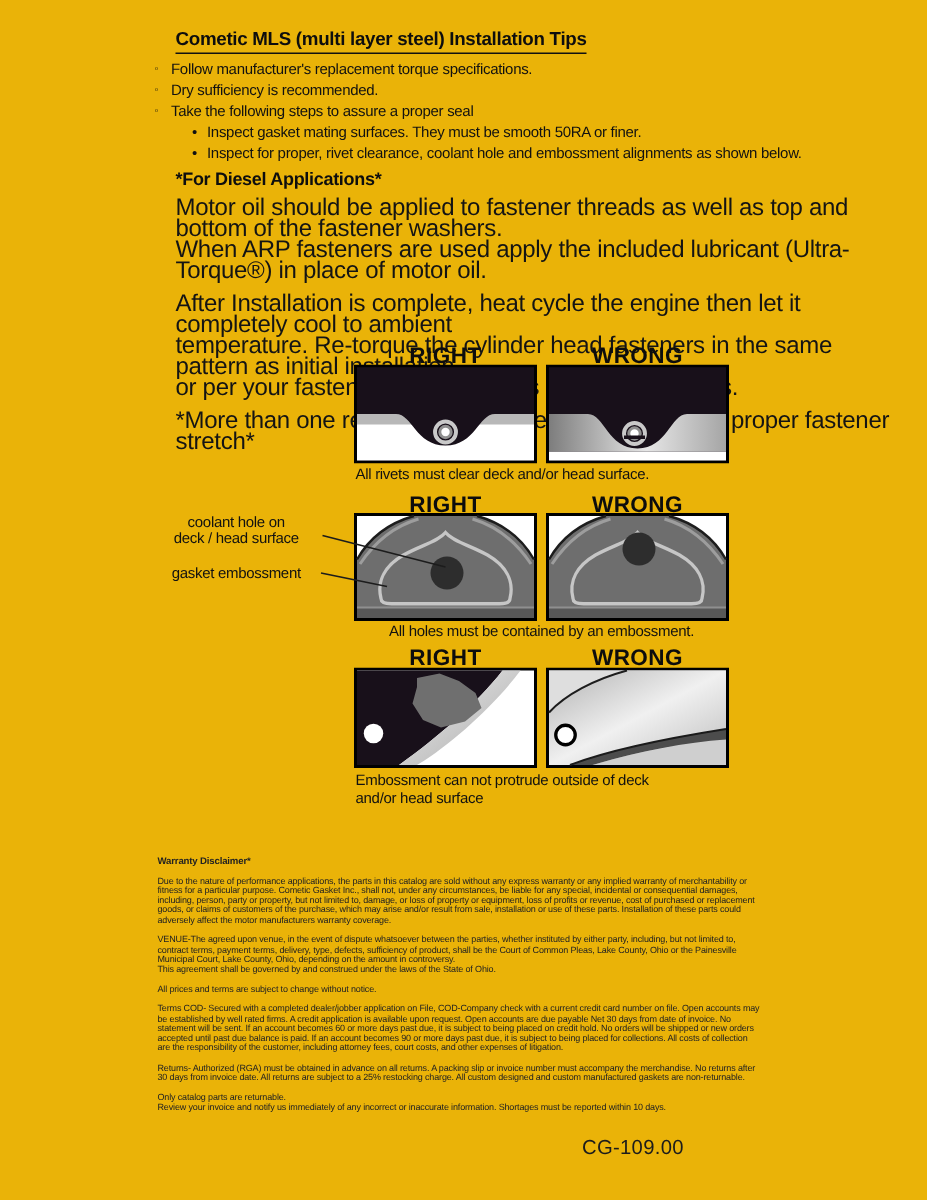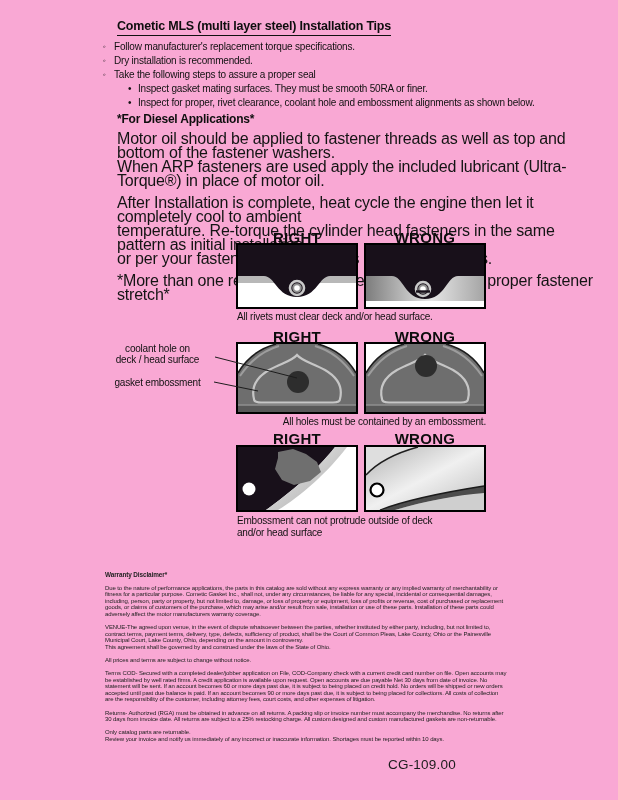--- a/index.html
+++ b/index.html
@@ -1,17 +1,17 @@
 <!DOCTYPE html>
 <html><head>
 <meta charset="utf-8">
 <style>
   html,body{margin:0;padding:0;background:#ffffff;}
   body{width:618px;height:800px;position:relative;font-family:"Liberation Sans",sans-serif;color:#141414;overflow:hidden;}
-  .page{position:absolute;inset:0;background:#f9a8d4;}
+  .page{position:absolute;inset:0;background:#eab308;}
 
   .title{position:absolute;left:117px;top:19px;margin:0;font-size:12.5px;font-weight:bold;letter-spacing:-0.2px;
          display:inline-block;border-bottom:1.6px solid #111;padding-bottom:2px;color:#0e0e0e;}
 
   .tips{position:absolute;left:103px;top:41px;font-size:10px;letter-spacing:-0.2px;color:#111;}
   .tip-row{display:flex;height:14px;align-items:baseline;}
   .m1{width:11px;font-size:7.5px;position:relative;top:-1px;}
   .m2{width:10px;font-size:10px;}
   .sub{margin-left:25px;}
 
@@ -42,21 +42,21 @@
 
   <h1 class="title">Cometic MLS (multi layer steel) Installation Tips</h1>
 
   <div class="tips">
     <div class="tip-row">
       <span class="m1">◦</span>
       <span>Follow manufacturer's replacement torque specifications.</span>
     </div>
     <div class="tip-row">
       <span class="m1">◦</span>
-      <span>Dry installation is recommended.</span>
+      <span>Dry sufficiency is recommended.</span>
     </div>
     <div class="tip-row">
       <span class="m1">◦</span>
       <span>Take the following steps to assure a proper seal</span>
     </div>
     <div class="tip-row sub">
       <span class="m2">•</span>
       <span>Inspect gasket mating surfaces.  They must be smooth 50RA or finer.</span>
     </div>
     <div class="tip-row sub">
@@ -135,21 +135,21 @@
         <path d="M40,2 C22,7 10,17 2,31" stroke="#1d1d1d" stroke-width="1.6" fill="none"></path>
         <path d="M82,2 C100,7 112,17 120,31" stroke="#1d1d1d" stroke-width="1.6" fill="none"></path>
         <path d="M43,4 C26,9 14,19 4,34" stroke="#9d9d9d" stroke-width="2" fill="none"></path>
         <path d="M79,4 C96,9 108,19 118,34" stroke="#9d9d9d" stroke-width="2" fill="none"></path>
         <rect x="2" y="63" width="118" height="7" fill="#585858"></rect>
         <line x1="2" y1="63" x2="120" y2="63" stroke="#8f8f8f" stroke-width="1.4"></line>
         <path d="M18,57 C15,45 21,35 33,28 C46,21 56,19 61,13 C66,19 76,21 89,28 C101,35 107,45 104,57 C104,60 101,60.5 97,60.5 H25 C21,60.5 18,60 18,57 Z" fill="none" stroke="#c6c6c6" stroke-width="2.2"></path>
         <circle cx="62" cy="24" r="11" fill="#2d2d2d"></circle>
       </svg>
     </div>
-    <div class="dcaption" style="left:0;top:88px;width:250px;text-align:right;">All holes must be contained by an embossment.</div>
+    <div class="dcaption" style="left:0;top:88px;width:250px;text-align:center;">All holes must be contained by an embossment.</div>
   </div>
 
   <div class="ann" style="top:343px;">coolant hole on
 deck / head surface</div>
   <div class="ann" style="top:377px;">gasket embossment</div>
   <svg class="leader" width="90" height="50" viewBox="0 0 90 50">
     <line x1="3" y1="9" x2="85" y2="30" stroke="#1c1c1c" stroke-width="1"></line>
     <line x1="2" y1="34" x2="46" y2="43" stroke="#1c1c1c" stroke-width="1"></line>
   </svg>
 

